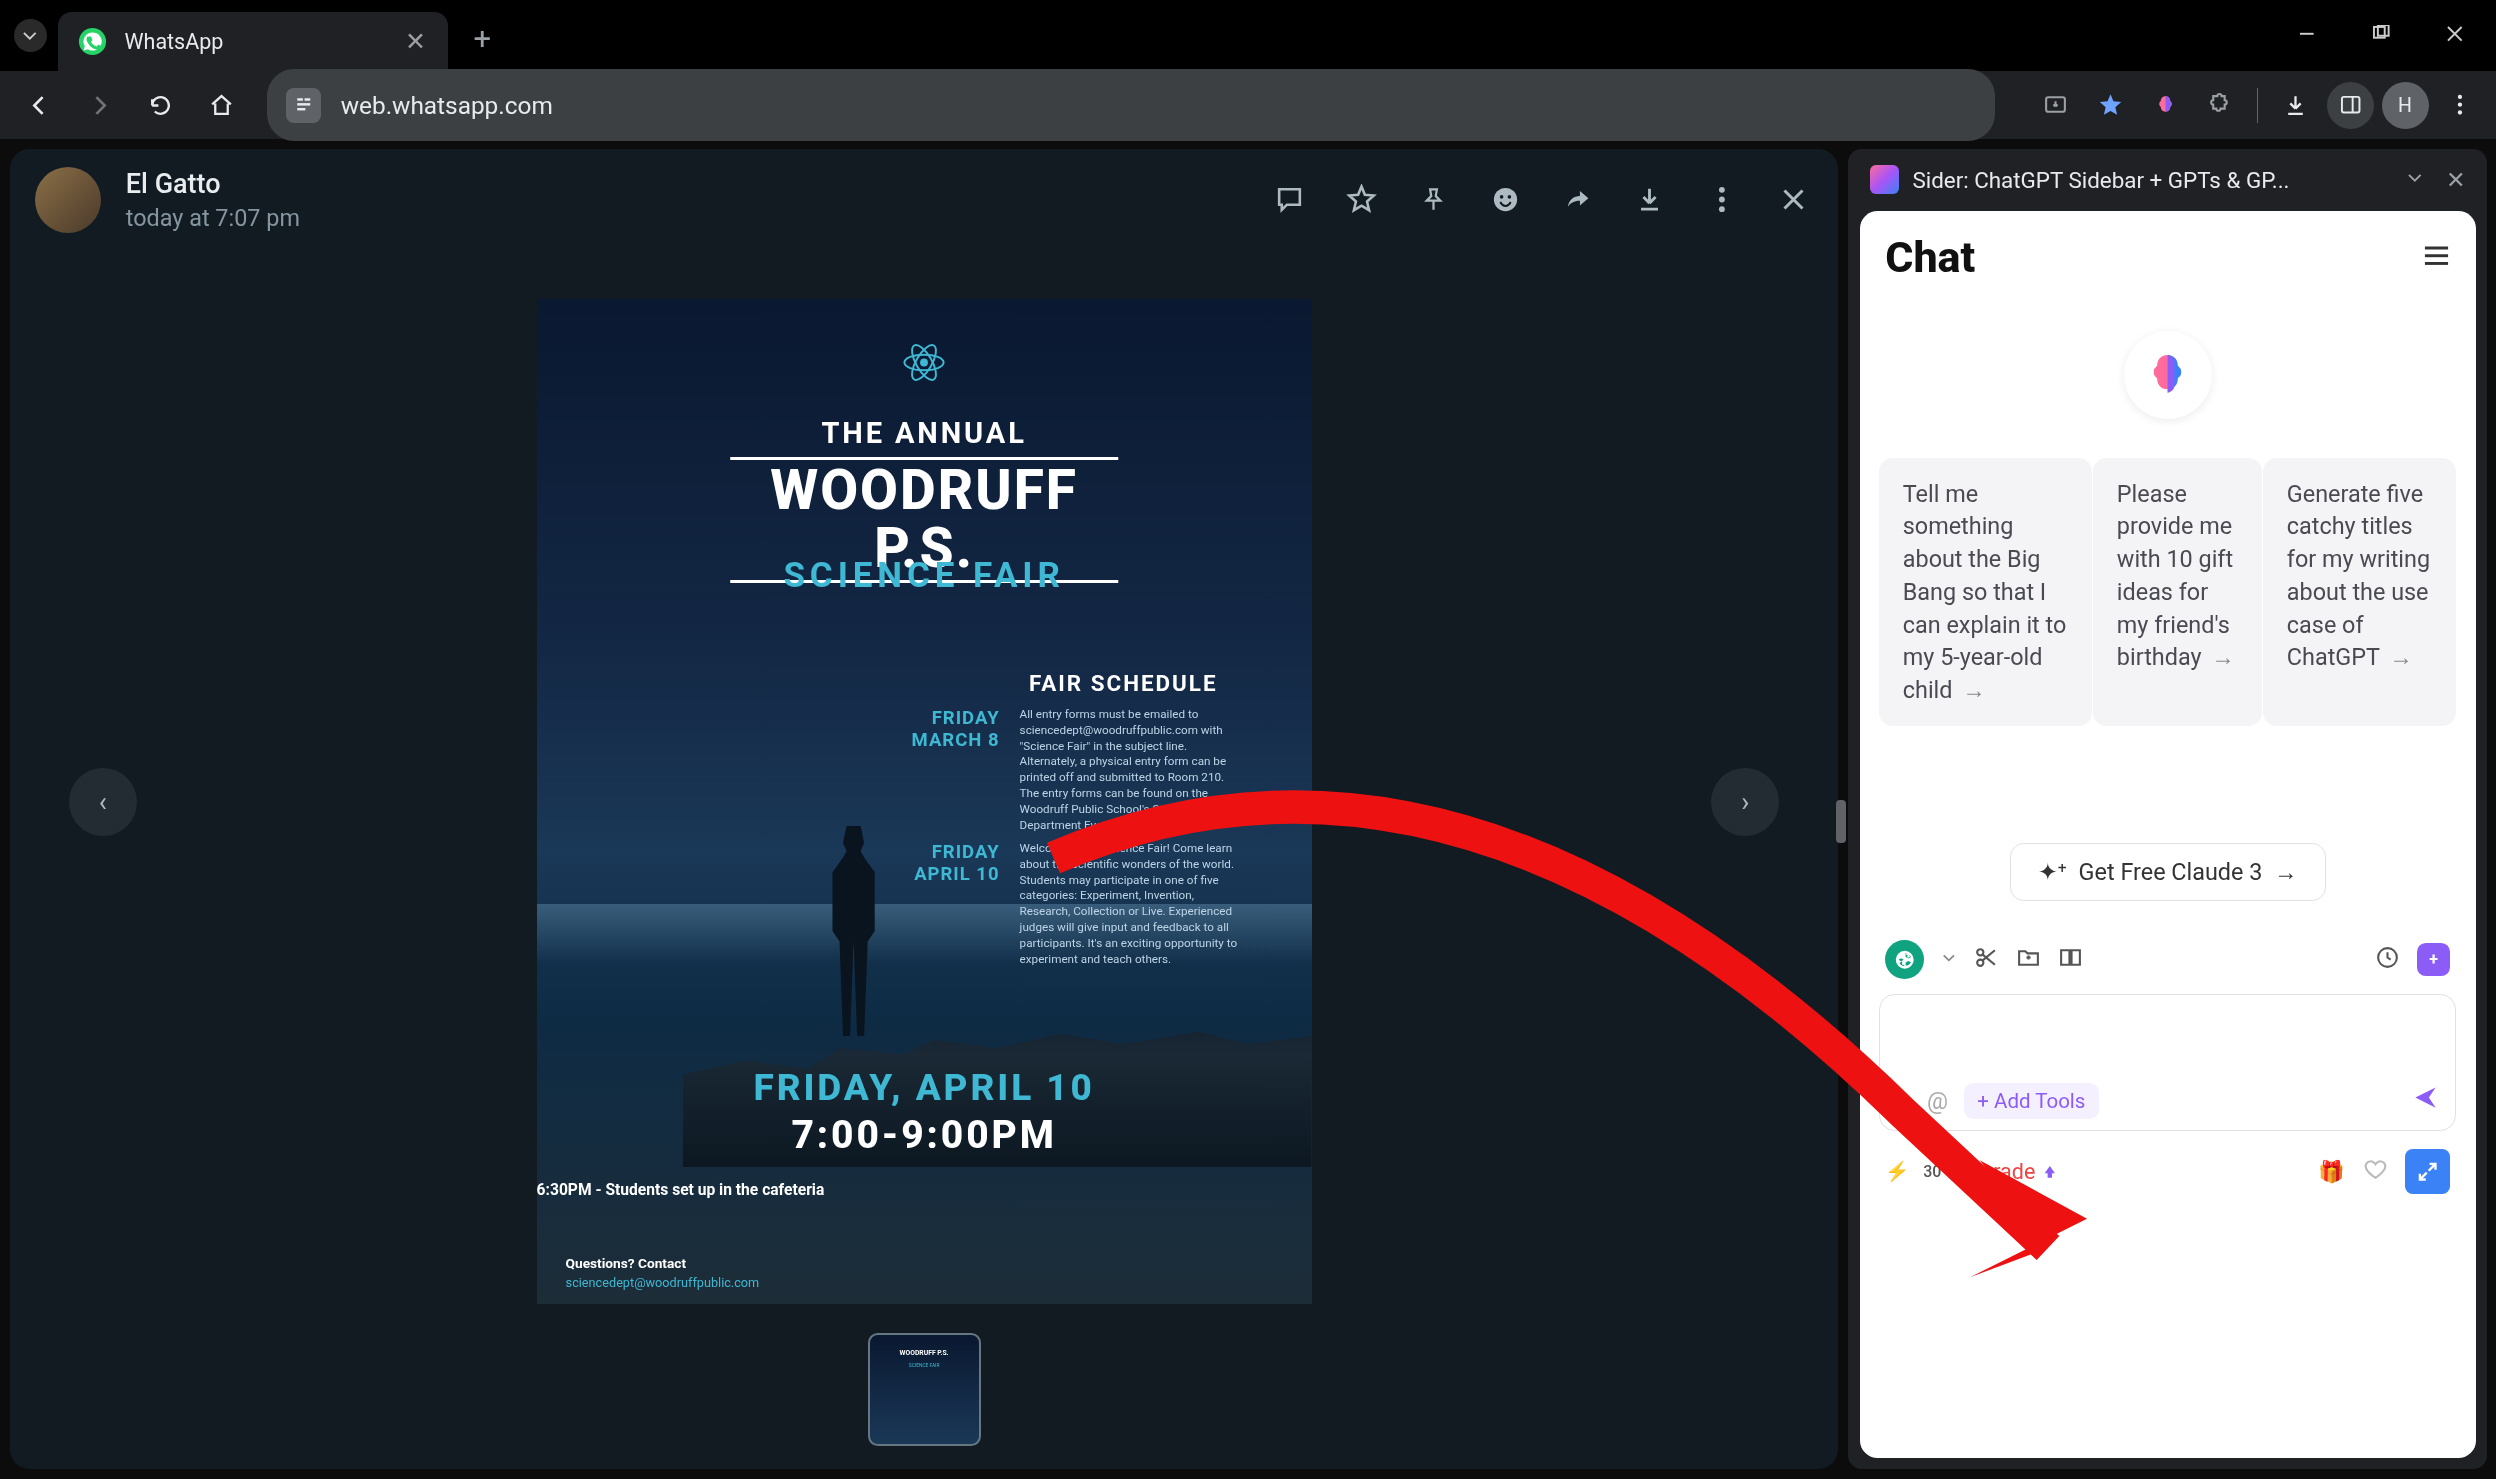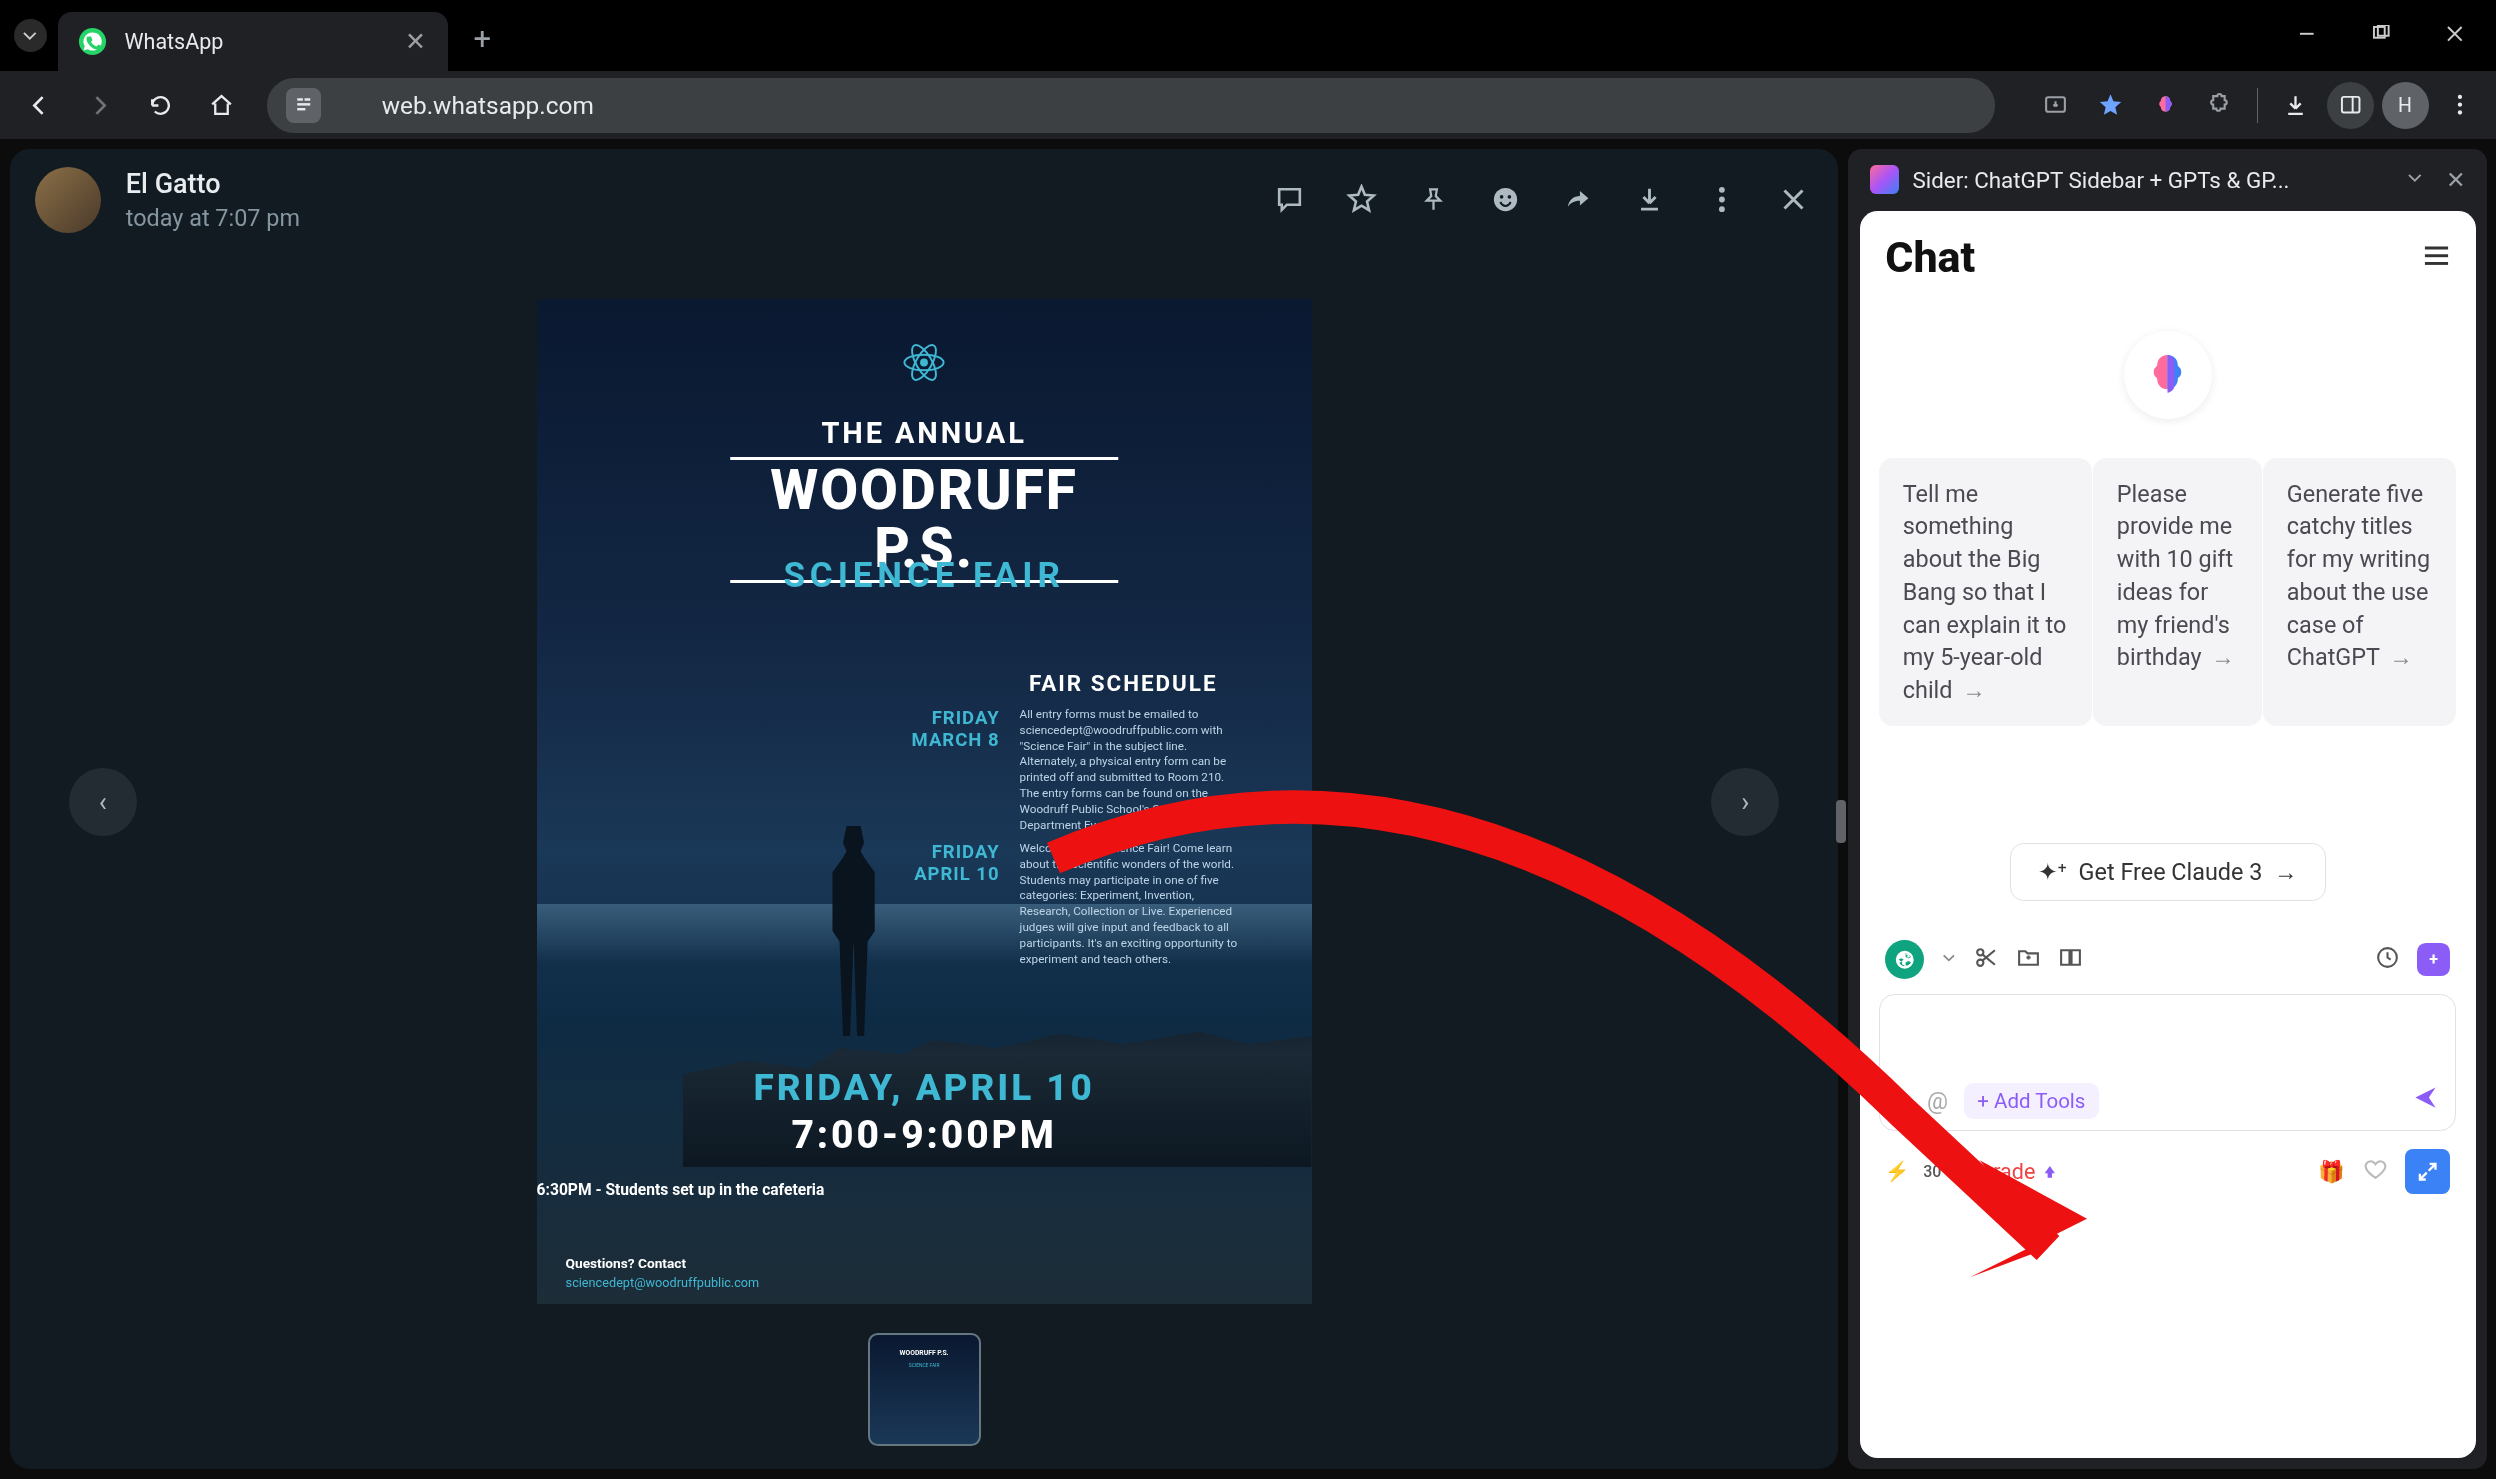--- a/index.html
+++ b/index.html
@@ -13,21 +13,21 @@
 .tab-title { color: #e8eaed; font-size: 21.5px; flex: 1; }
 .tab-close { color: #9aa0a6; font-size: 25px; cursor: pointer; width: 27px; text-align: center; }
 .new-tab { color: #9aa0a6; font-size: 31px; margin-left: 25px; margin-top: 5.9px; cursor: pointer; }
 .window-controls { position: absolute; right: 19.5px; top: 11.7px; display: flex; gap: 29px; }
 .window-ctrl { width: 45px; height: 45px; display: flex; align-items: center; justify-content: center; color: #ccc; cursor: pointer; font-size: 21.5px; }
 
 
 .addressbar { height: 68px; background: #202124; display: flex; align-items: center; padding: 0 13.7px; gap: 9.8px; }
 .nav-btn { width: 51px; height: 51px; display: flex; align-items: center; justify-content: center; color: #9aa0a6; cursor: pointer; border-radius: 50%; }
 .nav-btn.enabled { color: #e8eaed; }
-.url-bar { flex: 1; height: 55px; background: #3c4043; border-radius: 27px; display: flex; align-items: center; padding: 0 19.5px; margin: 0 9.8px; gap: 41px; }
+.url-bar { flex: 1; height: 72px; background: #3c4043; border-radius: 27px; display: flex; align-items: center; padding: 0 19.5px; margin: 0 9.8px; }
 .site-info { width: 35px; height: 35px; background: #5f6368; border-radius: 7.8px; display: flex; align-items: center; justify-content: center; color: #e8eaed; font-size: 14.6px; margin-right: 19.5px; }
 .url-text { color: #e8eaed; font-size: 24.4px; }
 .toolbar-right { display: flex; align-items: center; gap: 7.8px; margin-left: 17.6px; }
 .toolbar-btn { width: 47px; height: 47px; display: flex; align-items: center; justify-content: center; color: #9aa0a6; cursor: pointer; border-radius: 50%; }
 .toolbar-btn.star { color: #6ea3ff; }
 .avatar-chip { width: 47px; height: 47px; border-radius: 50%; background: #5f6368; display: flex; align-items: center; justify-content: center; color: #e8eaed; font-size: 19.5px; }
 .toolbar-divider { width: 1px; height: 35px; background: #5f6368; margin: 0 5.9px; }
 
 
 .content { display: flex; height: 1340px; background: #0c0c0c; }

